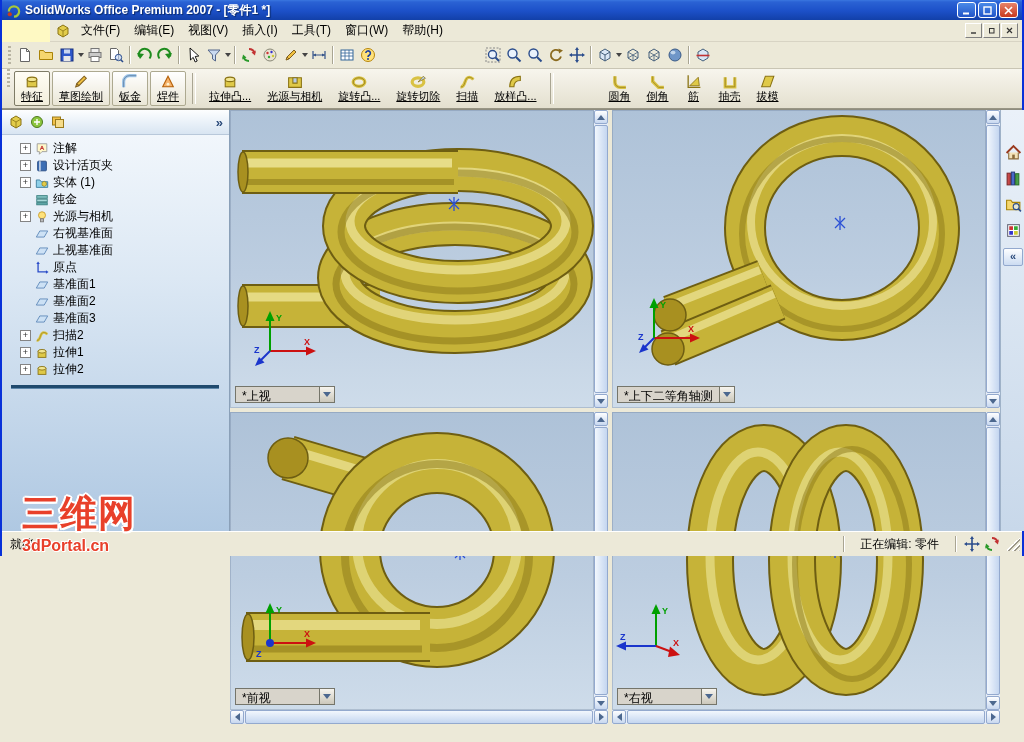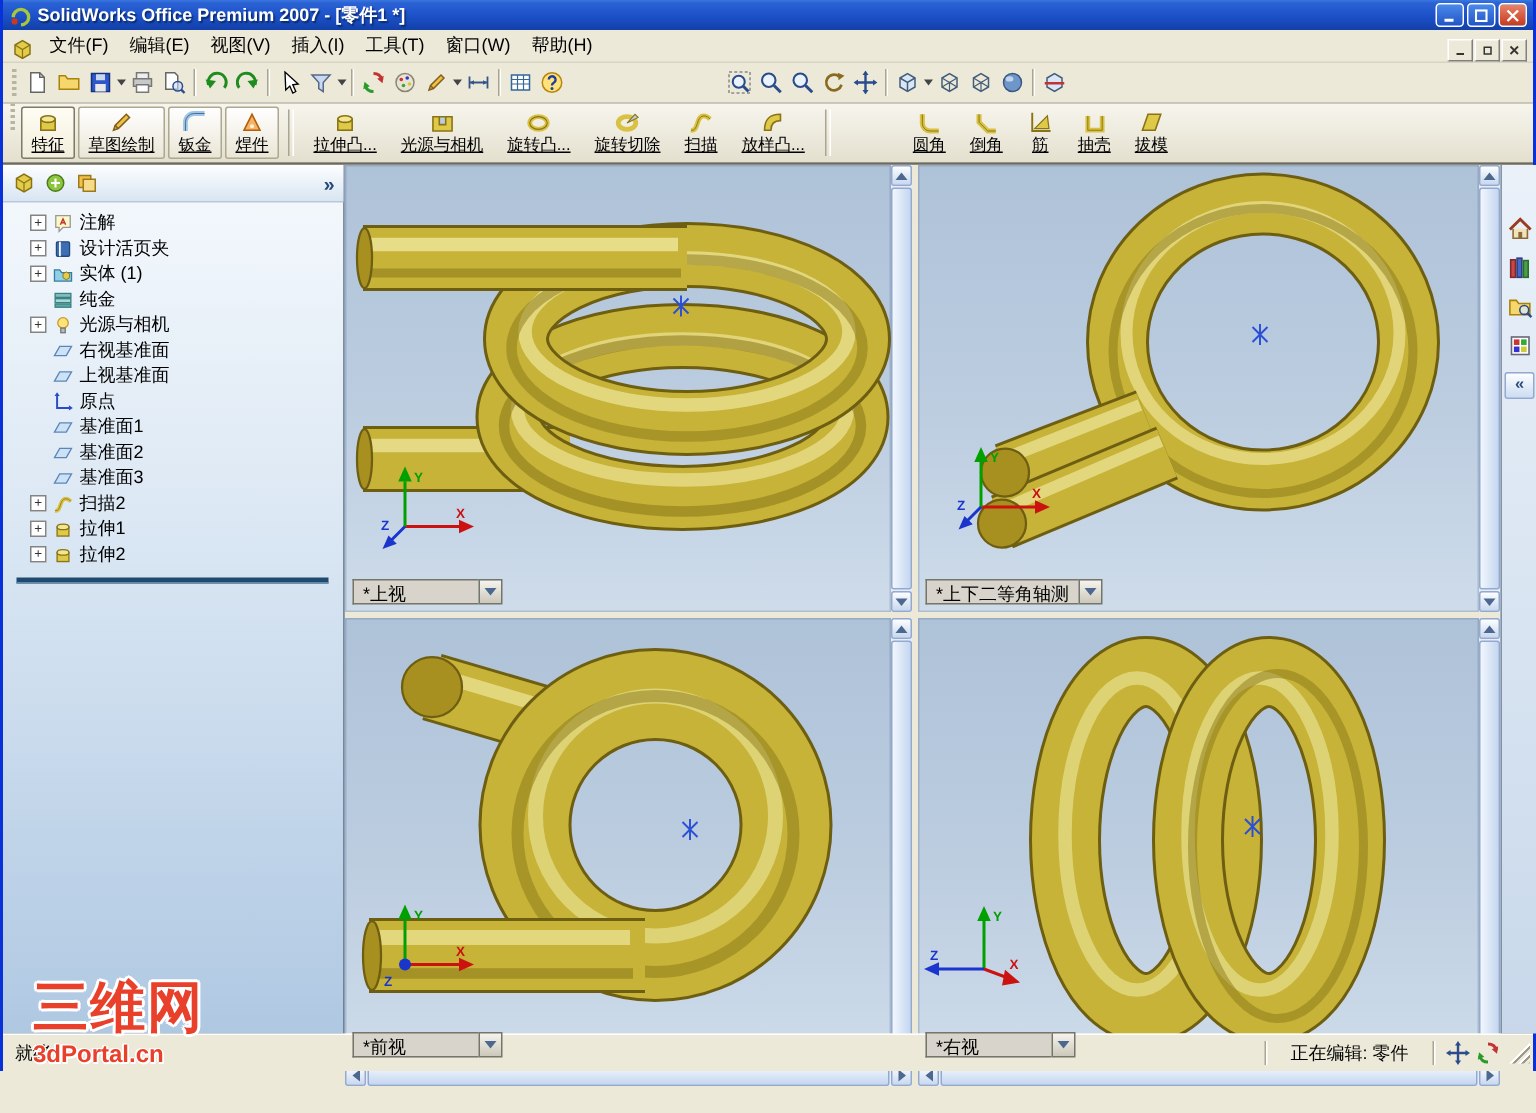--- a/index.html
+++ b/index.html
@@ -1,28 +1,28 @@
 <!DOCTYPE html>
 <html><head>
 <meta charset="utf-8">
 <style>
   html,body{margin:0;padding:0;}
   body{width:1024px;height:742px;overflow:hidden;font-family:"Liberation Sans","DejaVu Sans",sans-serif;font-size:12px;background:#ECE9D8;}
-  .window{position:relative;width:1024px;height:714px;display:flex;flex-direction:column;border-left:2px solid #0831D9;border-right:2px solid #0831D9;box-sizing:border-box;background:#000000;}
+  .window{position:relative;width:1024px;height:556px;display:flex;flex-direction:column;border-left:2px solid #0831D9;border-right:2px solid #0831D9;box-sizing:border-box;background:#fef9c3;}
 
   
   .titlebar{flex:0 0 20px;background:linear-gradient(180deg,#3A77E0 0%,#2A62D4 10%,#1C50C8 55%,#1240A8 100%);display:flex;align-items:center;padding:0 4px;color:#fff;}
   .titlebar .ttext{font-weight:bold;font-size:12px;margin-left:4px;text-shadow:1px 1px 1px #0A2A6A;white-space:nowrap;flex:1;overflow:hidden;}
   .wbtns{display:flex;gap:2px;}
   .wbtn{width:19px;height:16px;border-radius:3px;border:1px solid #fff;display:flex;align-items:center;justify-content:center;background:linear-gradient(180deg,#4A8AE8,#2255C8);box-sizing:border-box;}
   .wbtn.close{background:linear-gradient(180deg,#E8846A,#C83A1E);}
   .wbtn svg{width:9px;height:9px;}
 
   
-  .menubar{flex:0 0 20px;background:#ECE9D8;display:flex;align-items:flex-end;padding:0 2px;border-bottom:1px solid #D8D4C4;}
+  .menubar{flex:0 0 20px;background:#ECE9D8;display:flex;align-items:center;padding:0 2px;border-bottom:1px solid #D8D4C4;margin-left:48px;}
   .menubar .doc-ic{width:16px;height:16px;margin:0 3px;}
   .menu-item{padding:2px 7px;color:#000;white-space:nowrap;}
   .docbtns{display:flex;gap:1px;margin-left:auto;margin-right:2px;}
   .docbtn{width:15px;height:13px;background:#ECE9D8;border:1px solid;border-color:#fff #808080 #808080 #fff;display:flex;align-items:center;justify-content:center;}
   .docbtn svg{width:7px;height:7px;}
 
   
   .toolbar{flex:0 0 26px;background:#ECE9D8;border-bottom:1px solid #C9C5B4;display:flex;align-items:center;padding:0 3px;}
   .grip{width:3px;height:18px;margin:0 3px;background:repeating-linear-gradient(180deg,#B8B4A2 0 2px,transparent 2px 4px);}
   .tb{width:21px;height:22px;display:flex;align-items:center;justify-content:center;}

